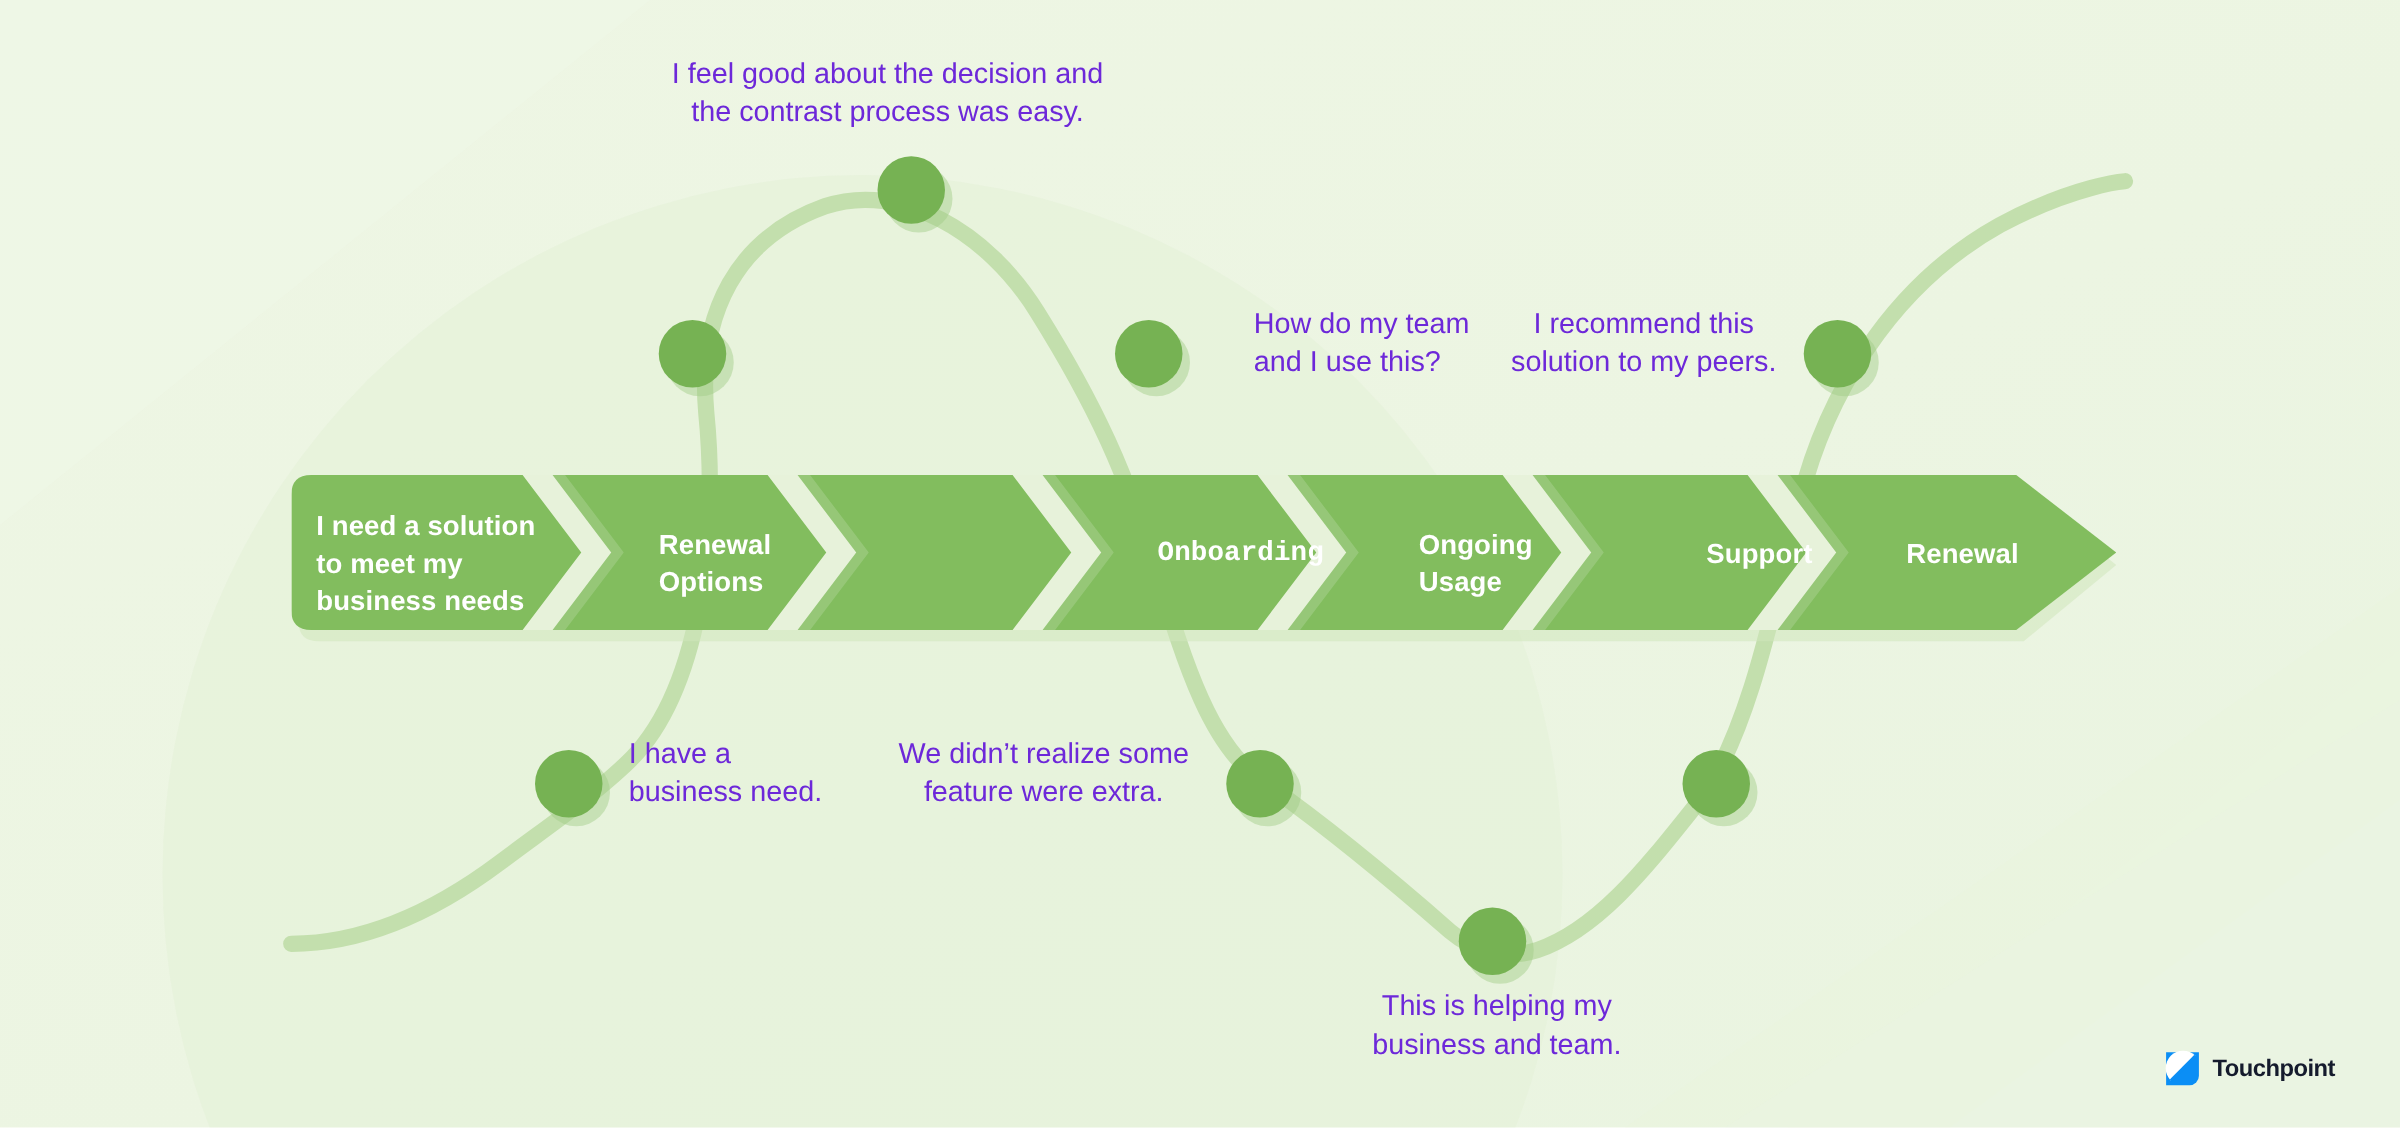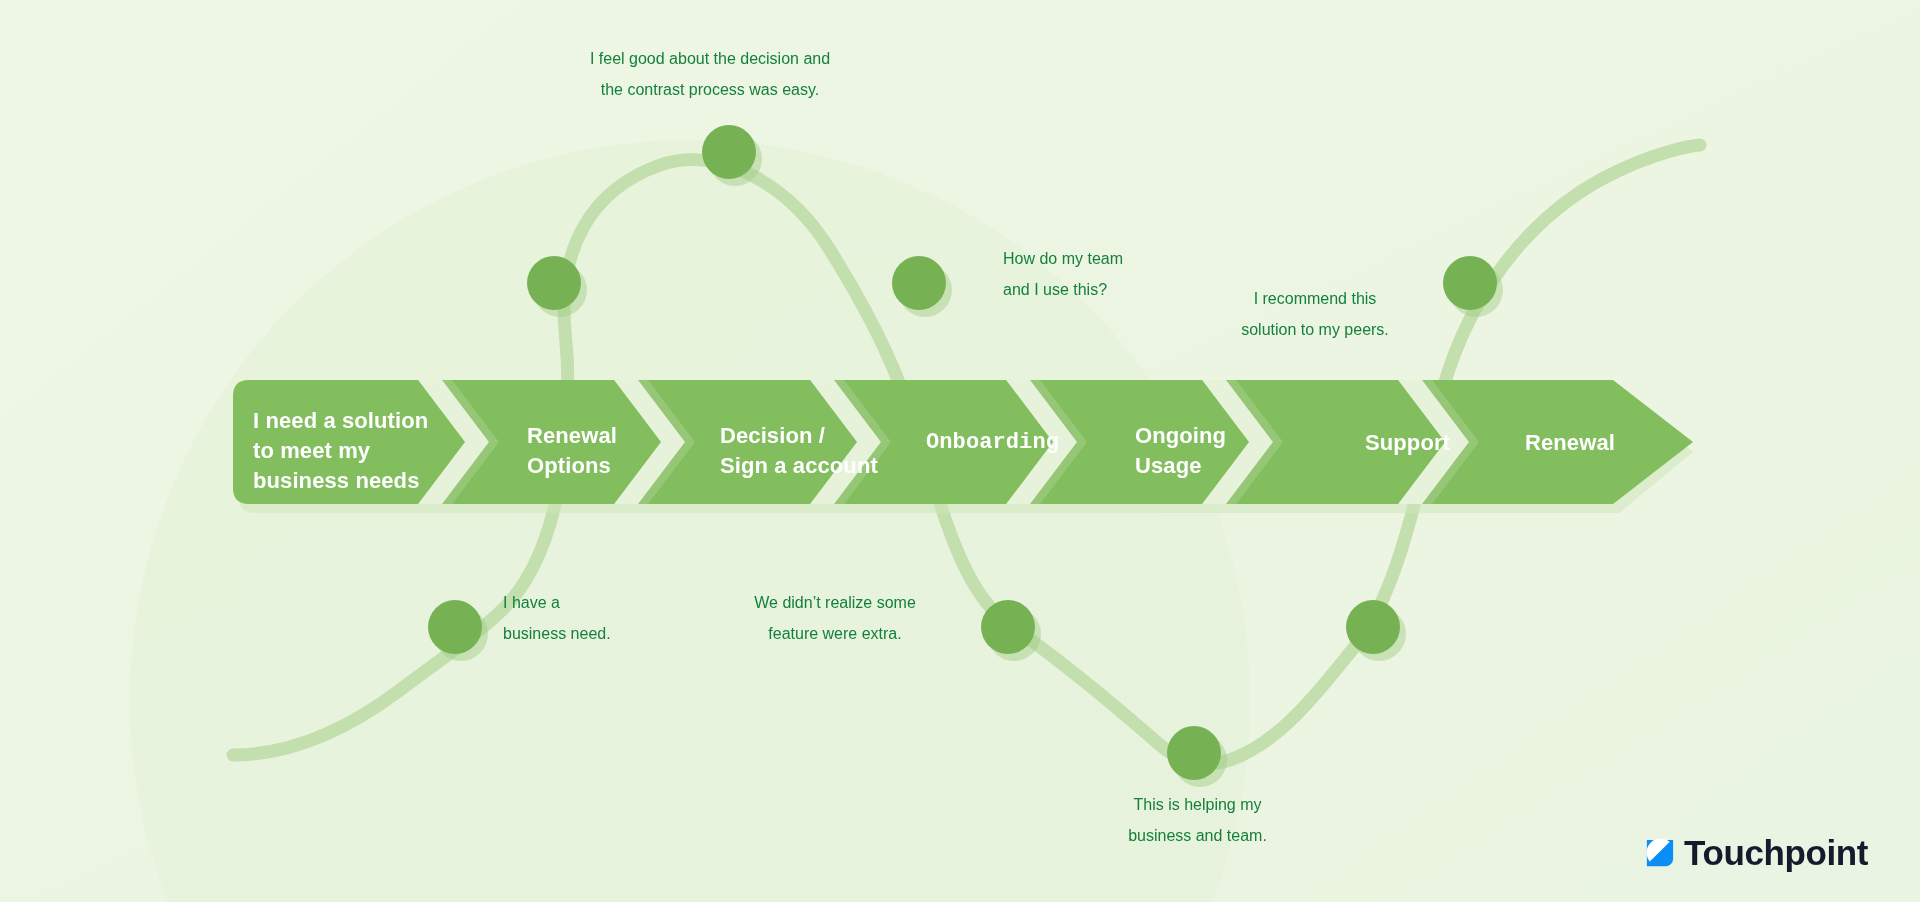--- a/index.html
+++ b/index.html
@@ -56,22 +56,22 @@
     font-size: 22px;
     line-height: 30px;
     font-weight: 600;
     letter-spacing: 0.1px;
     white-space: pre-line;
     pointer-events: none;
   }
   
   .quote {
     position: absolute;
-    color: #15803d;
-    font-size: 16px;
+    color: #6d28d9;
+    font-size: 23px;
     line-height: 31px;
     white-space: pre-line;
   }
   .quote.right-align { text-align: right; }
   .quote.left-align  { text-align: left; }
   .quote.center-align{ text-align: center; }
 
   
   .node {
     position: absolute;
@@ -86,21 +86,21 @@
     position: absolute;
     right: 52px;
     bottom: 32px;
     display: flex;
     align-items: center;
     gap: 9px;
   }
   .logo-mark { width: 30px; height: 30px; display: block; }
   .logo-text {
     color: #151b2d;
-    font-size: 35px;
+    font-size: 19px;
     font-weight: 700;
     letter-spacing: -0.4px;
     line-height: 1;
   }
 </style>
 </head>
 <body>
 
 <div id="canvas">
 
@@ -170,22 +170,20 @@
           <path d="M1180 -12 L1236 62 L1180 136 L1190 136 L1246 62 L1190 -12 Z"></path>
         </g>
       </g>
     </svg>
 
     <div class="stage-label" style="left:20px; top:26px;">I need a solution
 to meet my
 business needs</div>
     <div class="stage-label" style="left:294px; top:41px;">Renewal
 Options</div>
-    <div class="stage-label" style="left:487px; top:41px;">Decision /
-Sign a account</div>
     <div class="stage-label" style="left:693px; top:48px;font-family:Liberation Mono, monospace;">Onboarding</div>
     <div class="stage-label" style="left:902px; top:41px;">Ongoing
 Usage</div>
     <div class="stage-label" style="left:1100px; top:48px;margin-left:32px;">Support</div>
     <div class="stage-label" style="left:1292px; top:48px;">Renewal</div>
   </div>
 
   <div class="node" style="left:428px;  top:600px;"></div>
   <div class="node" style="left:527px;  top:256px;"></div>
   <div class="node" style="left:702px;  top:125px;"></div>
@@ -195,21 +193,21 @@
   <div class="node" style="left:1346px; top:600px;"></div>
   <div class="node" style="left:1443px; top:256px;"></div>
 
 
   <div class="quote center-align" style="left:480px; top:43px; width:460px;">I feel good about the decision and
 the contrast process was easy.</div>
 
   <div class="quote left-align" style="left:963px; top:243px; width:250px;margin-left:40px;">How do my team
 and I use this?</div>
 
-  <div class="quote center-align" style="left:1185px; top:243px; width:260px;margin-top:40px;">I recommend this
+  <div class="quote center-align" style="left:1185px; top:243px; width:260px;">I recommend this
 solution to my peers.</div>
 
   <div class="quote left-align" style="left:503px; top:587px; width:210px;">I have a
 business need.</div>
 
   <div class="quote center-align" style="left:705px; top:587px; width:260px;">We didn’t realize some
 feature were extra.</div>
 
   <div class="quote center-align" style="left:1085px; top:789px; width:225px;">This is helping my
 business and team.</div>

